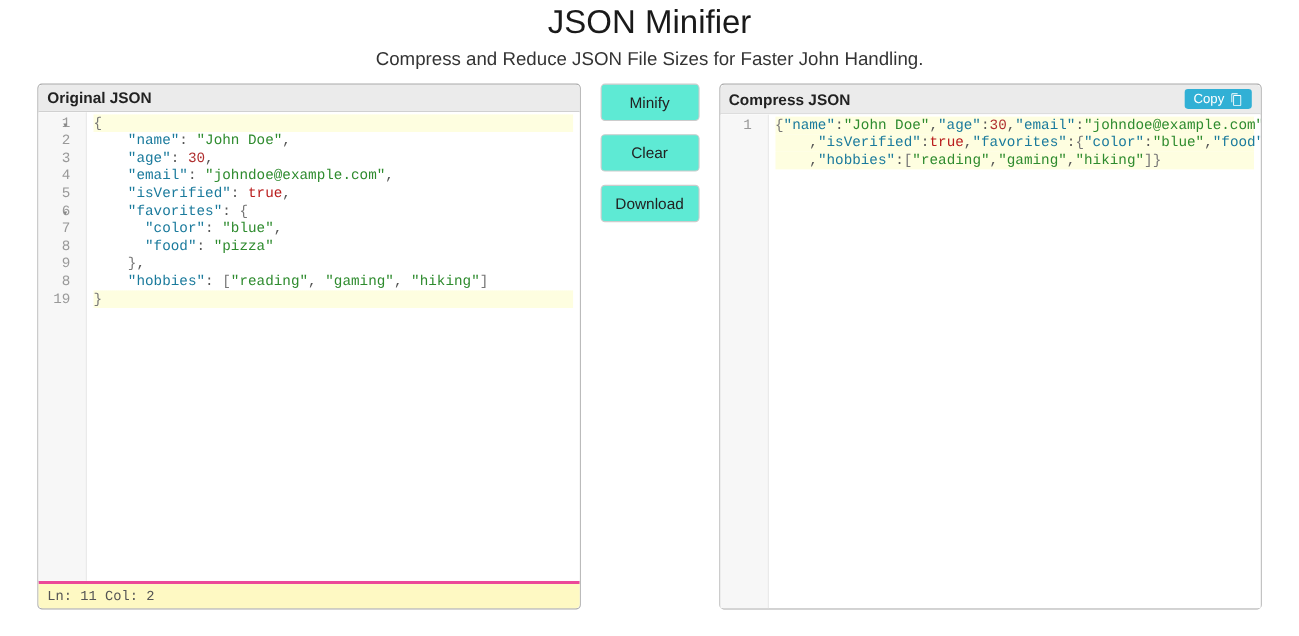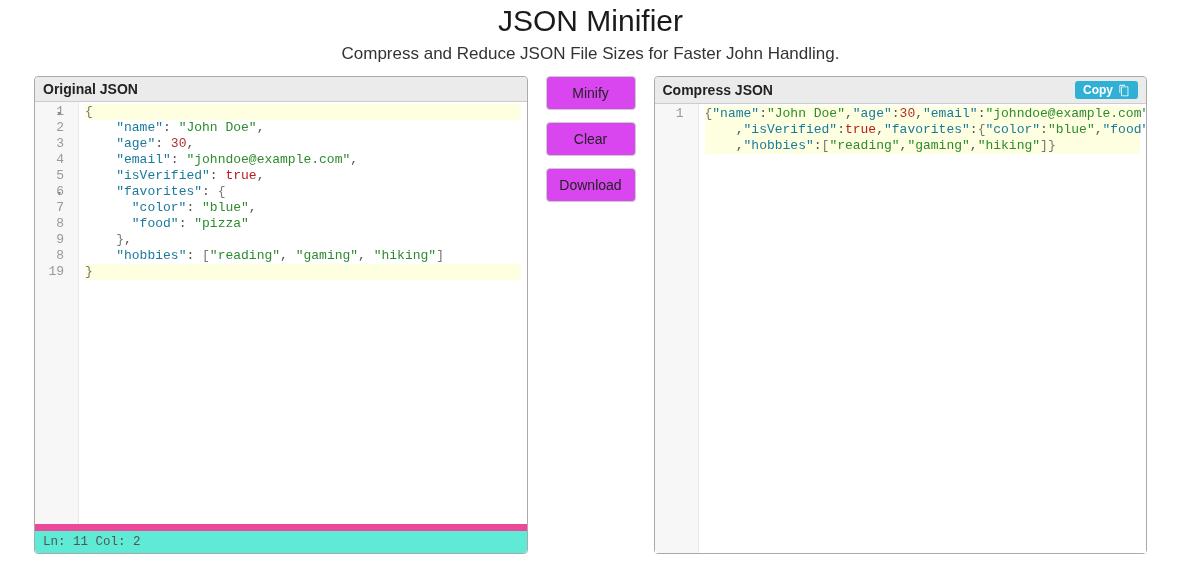--- a/index.html
+++ b/index.html
@@ -40,21 +40,21 @@
     color: #222;
     display: flex;
     justify-content: space-between;
     align-items: center;
     border-radius: 4px 4px 0 0;
   }
   .copy-btn {
     background: #31b0d5;
     color: #fff;
     font-size: 12px;
-    font-weight: 700;
+    font-weight: 400;
     padding: 2px 8px;
     border-radius: 3px;
     display: inline-flex;
     align-items: center;
     gap: 4px;
     cursor: pointer;
   }
   .copy-btn svg { width: 13px; height: 13px; fill: #fff; }
   .editor {
     flex: 1;
@@ -95,37 +95,37 @@
   .hl-first { background: linear-gradient(#fefee0,#fefee0); }
   .hl-last { background: linear-gradient(#fefee0,#fefee0); }
   .hl-wrap { background: #fefee0; }
   .tok-brace { color: #777; }
   .tok-key { color: #1a7a9c; }
   .tok-str { color: #2e8b2e; }
   .tok-num { color: #b03030; }
   .tok-bool { color: #b91c1c; }
   .tok-punct { color: #555; }
   .statusbar {
-    background: #5eead4;
-    border-top: 7px solid #ec4899;
+    background: #fef9c3;
+    border-top: 3px solid #ec4899;
     font-size: 12.5px;
     color: #555;
     padding: 4px 8px;
     font-family: Consolas, "Courier New", monospace;
     border-radius: 0 0 4px 4px;
   }
   .btn-col {
     display: flex;
     flex-direction: column;
     gap: 12px;
     width: 90px;
     padding-top: 0;
   }
   .btn {
-    background: #d946ef;
+    background: #5eead4;
     border: 1px solid #ccc;
     border-radius: 4px;
     padding: 8px 4px;
     font-size: 14px;
     color: #222;
     cursor: pointer;
     text-align: center;
   }
   .code-right .cline { height: 16px; }
 </style>

